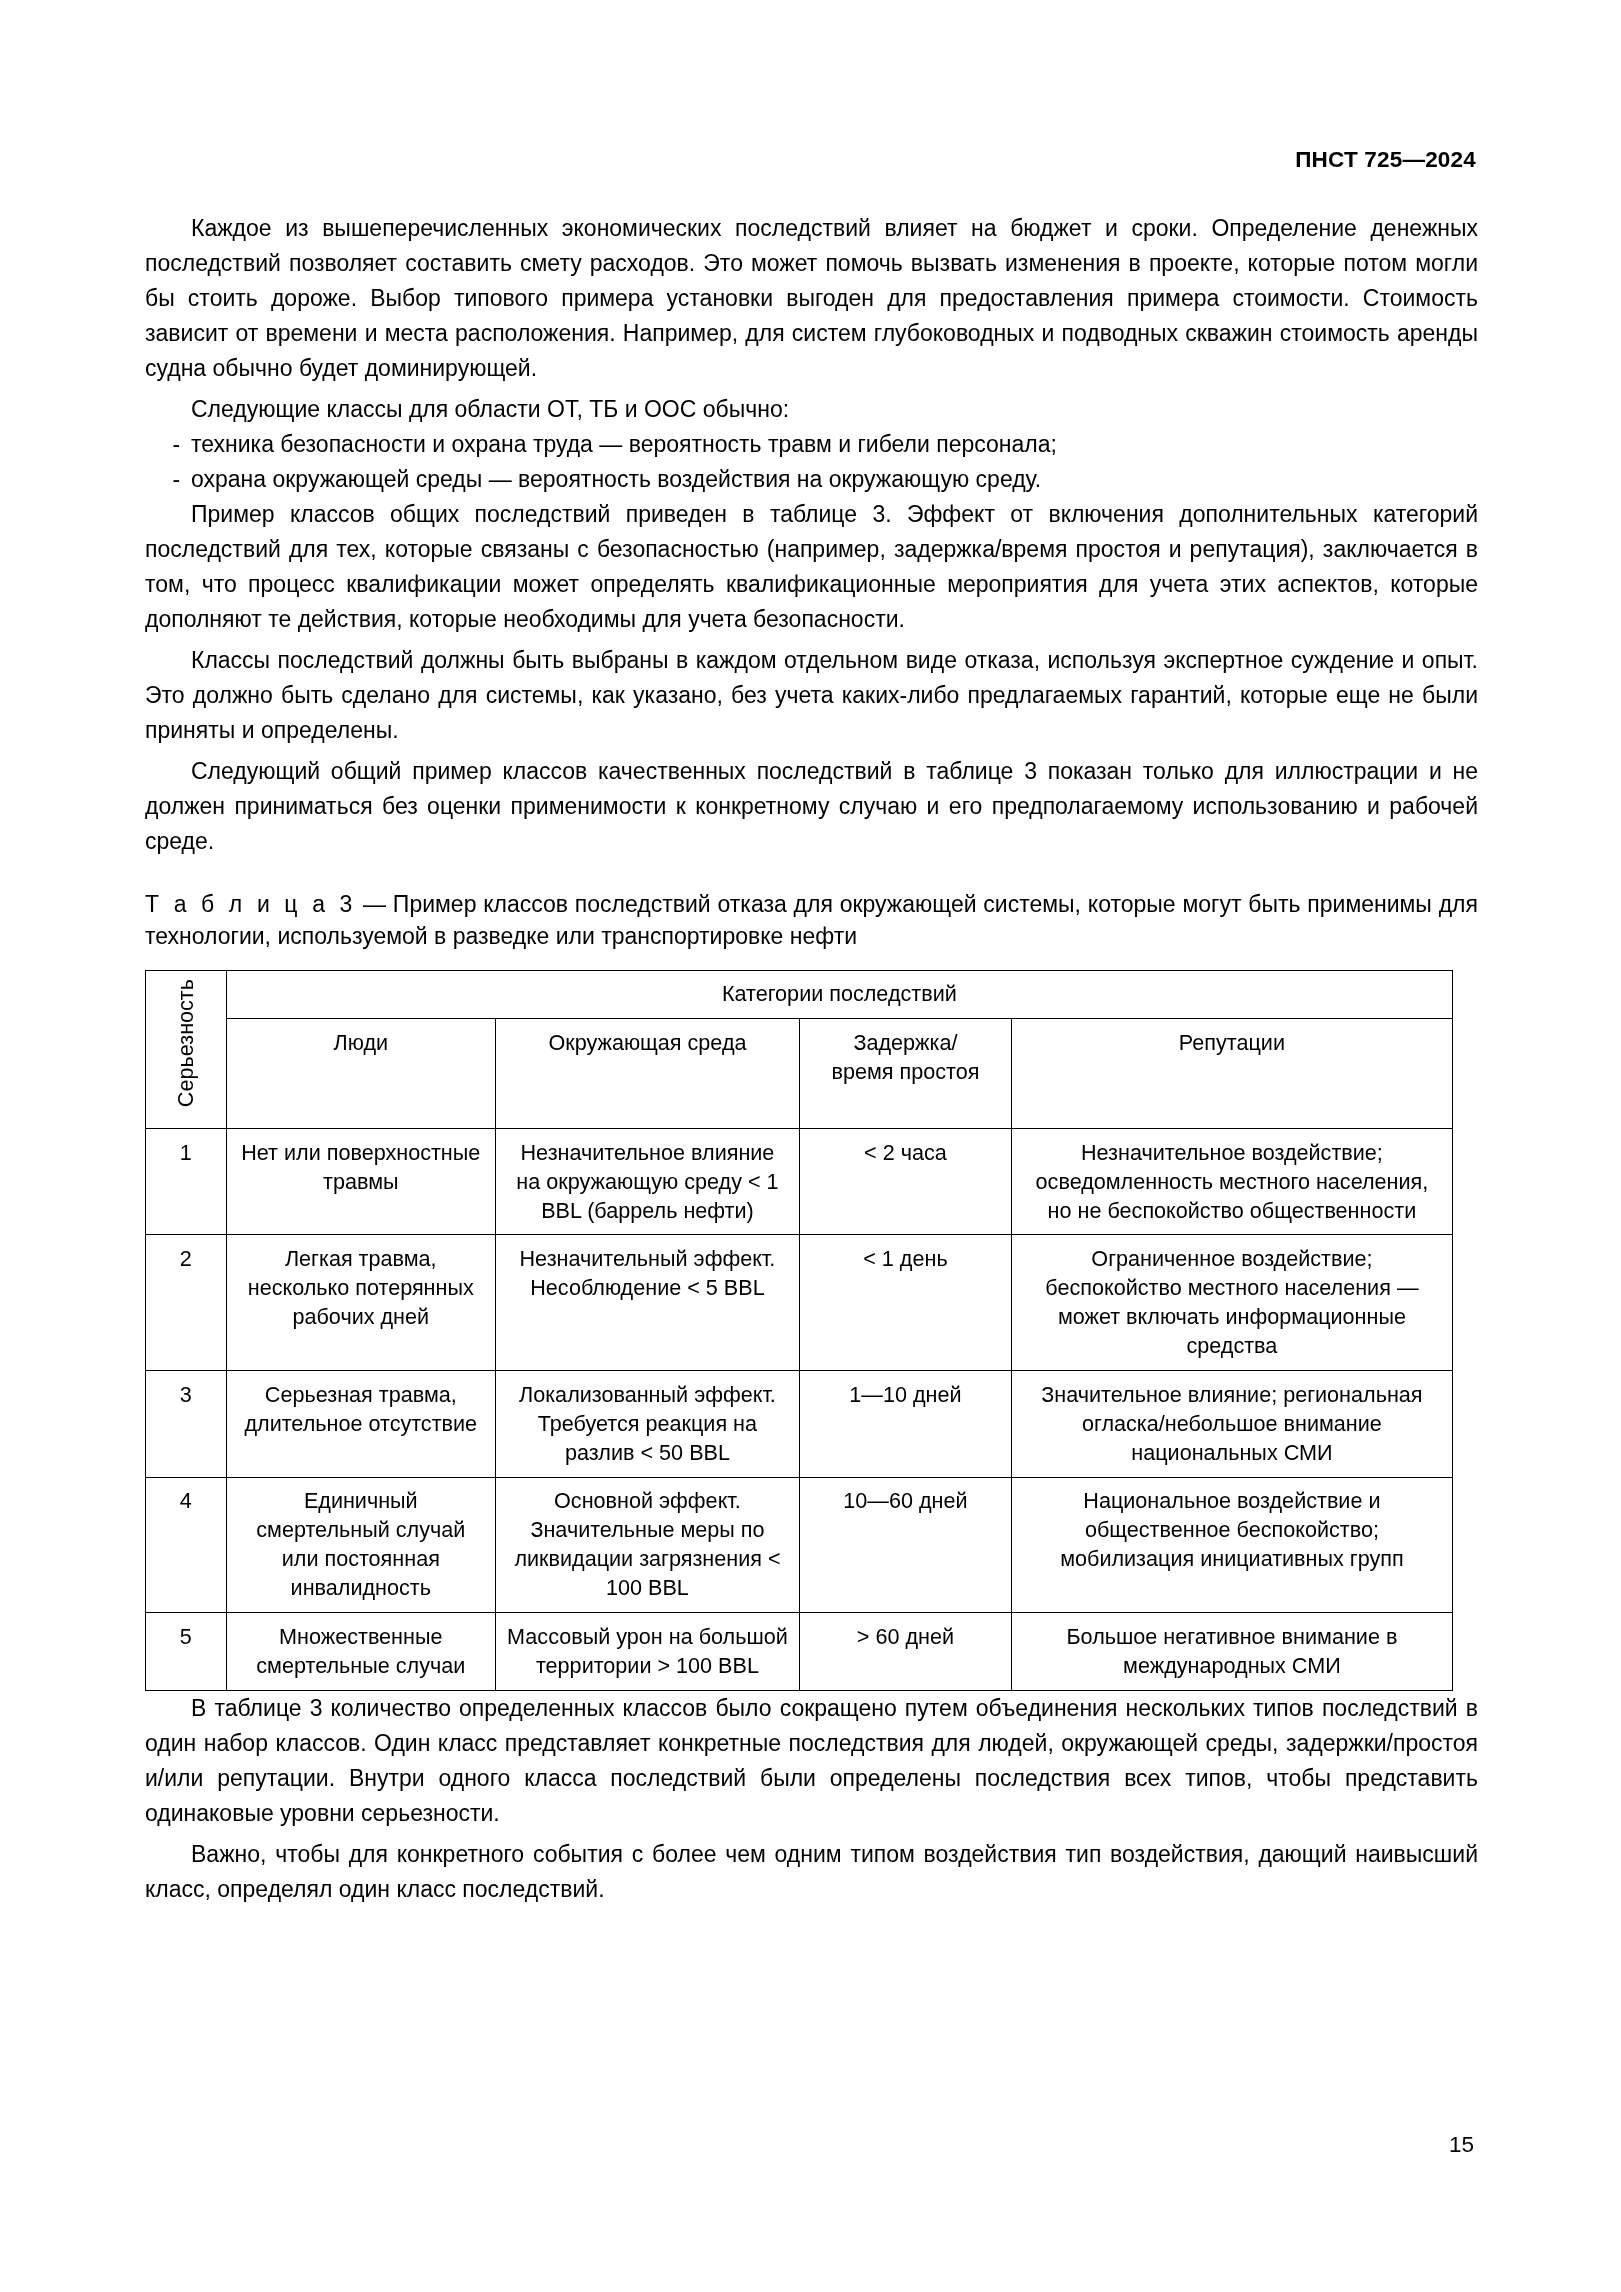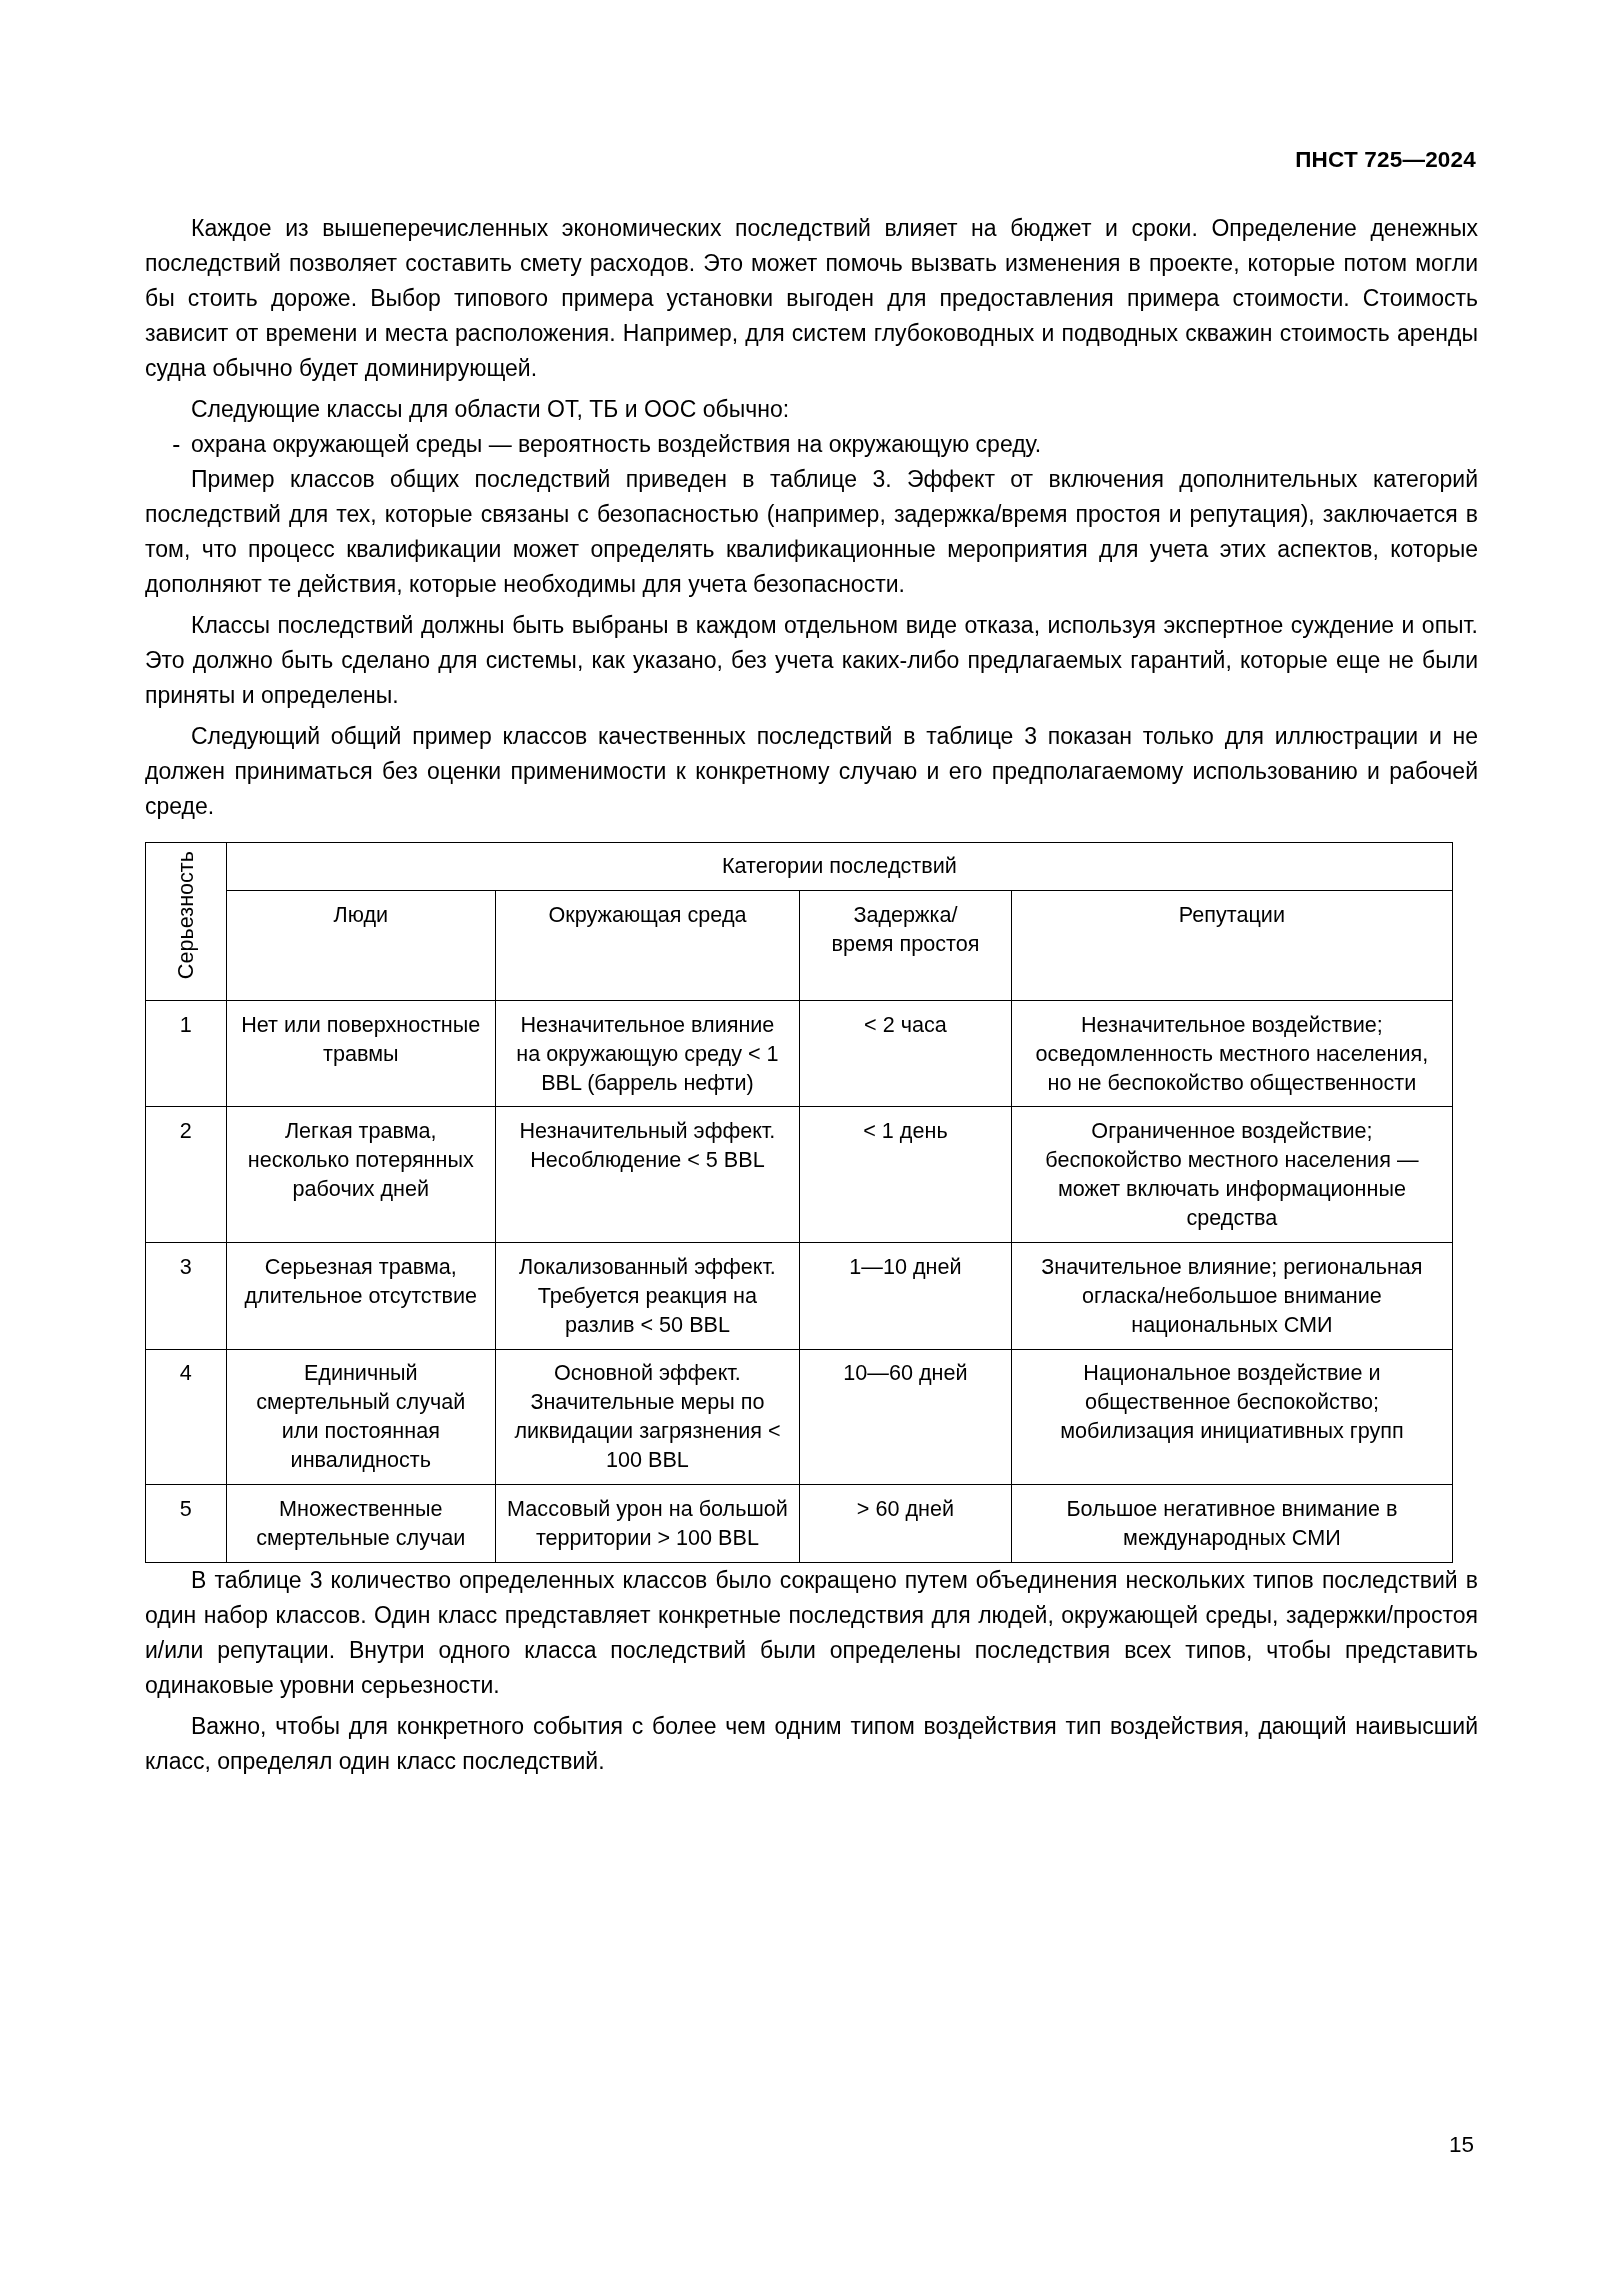--- a/index.html
+++ b/index.html
@@ -139,28 +139,31 @@
 <div class="page">
 
   <div class="header">ПНСТ 725—2024</div>
 
   <div class="content">
 
     <p class="para">Каждое из вышеперечисленных экономических последствий влияет на бюджет и сроки. Определение денежных последствий позволяет составить смету расходов. Это может помочь вызвать изменения в проекте, которые потом могли бы стоить дороже. Выбор типового примера установки выгоден для предоставления примера стоимости. Стоимость зависит от времени и места расположения. Например, для систем глубоководных и подводных скважин стоимость аренды судна обычно будет доминирующей.</p>
     <p class="para">Следующие классы для области ОТ, ТБ и ООС обычно:</p>
 
     <ul class="dashlist">
-      <li><span class="dash">-</span></li>
+      <li><span class="dash">-</span><span>техника безопасности и охрана труда — вероятность травм и гибели персонала;</span></li>
       <li><span class="dash">-</span><span>охрана окружающей среды — вероятность воздействия на окружающую среду.</span></li>
     </ul>
 
     <p class="para">Пример классов общих последствий приведен в таблице 3. Эффект от включения дополнительных категорий последствий для тех, которые связаны с безопасностью (например, задержка/время простоя и репутация), заключается в том, что процесс квалификации может определять квалификационные мероприятия для учета этих аспектов, которые дополняют те действия, которые необходимы для учета безопасности.</p>
     <p class="para">Классы последствий должны быть выбраны в каждом отдельном виде отказа, используя экспертное суждение и опыт. Это должно быть сделано для системы, как указано, без учета каких-либо предлагаемых гарантий, которые еще не были приняты и определены.</p>
     <p class="para">Следующий общий пример классов качественных последствий в таблице 3 показан только для иллюстрации и не должен приниматься без оценки применимости к конкретному случаю и его предполагаемому использованию и рабочей среде.</p>
 
+    <div class="table-caption">
+      <span class="spaced">Т а б л и ц а   3</span><span> — Пример классов последствий отказа для окружающей системы, которые могут быть применимы для технологии, используемой в разведке или транспортировке нефти</span>
+    </div>
 
     <table class="main">
       <colgroup>
         <col style="width:69px">
         <col style="width:230px">
         <col style="width:260px">
         <col style="width:181px">
         <col style="width:377px">
       </colgroup>
       <tbody>

